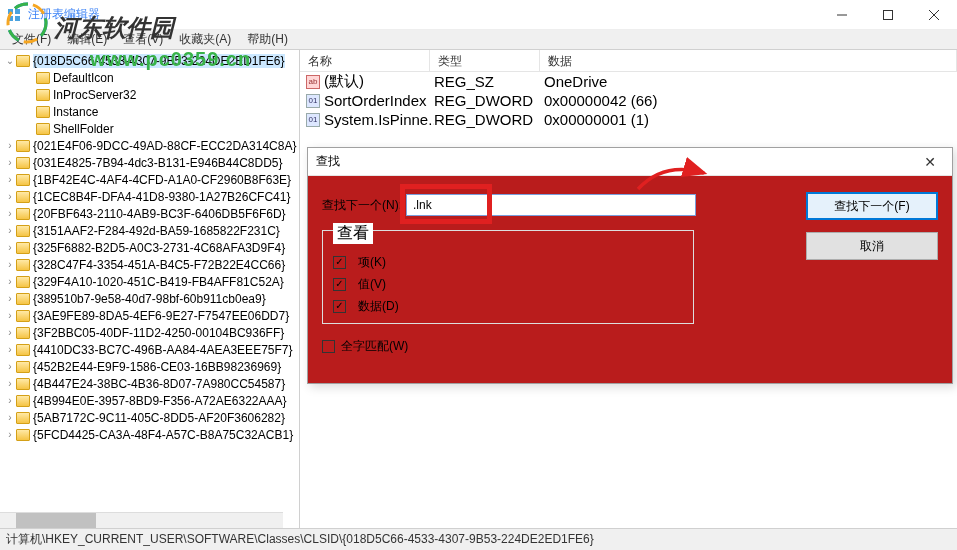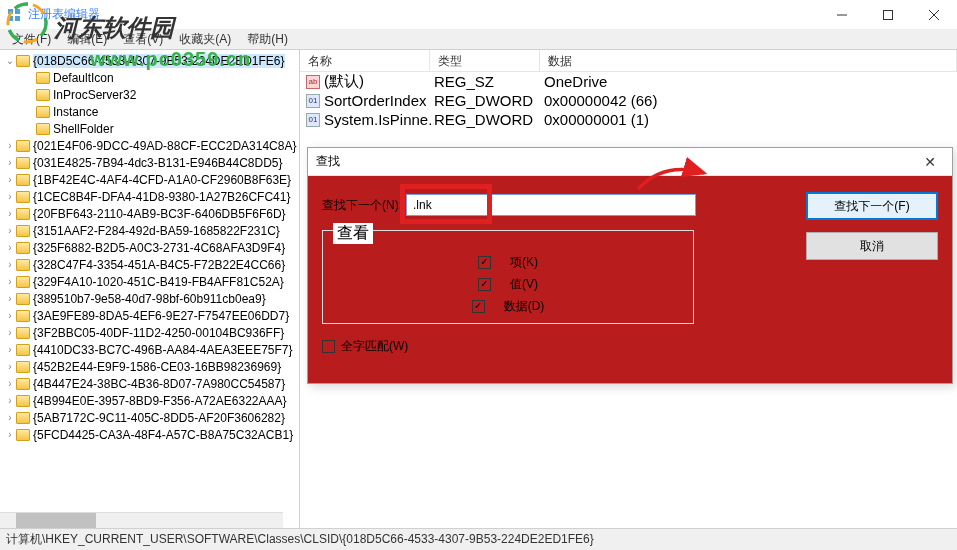--- a/index.html
+++ b/index.html
@@ -53,21 +53,21 @@
   .find-label { width: 84px; font-size: 12px; }
   .find-input-wrap { position: relative; width: 264px; }
   .find-input { width: 290px; height: 22px; border: 1px solid #7a9edb; padding: 0 6px; font-size: 12px; outline: none; }
   .red-box { position: absolute; left: -6px; top: -10px; width: 92px; height: 40px; border: 5px solid #e02020; pointer-events: none; }
   .find-btn-col { position: absolute; right: 14px; top: 16px; display: flex; flex-direction: column; gap: 12px; }
   .find-btn { width: 132px; height: 28px; border: 1px solid #adadad; background: #e1e1e1; font-size: 12px; display: flex; align-items: center; justify-content: center; color: #000; cursor: pointer; }
   .find-btn.primary { border: 2px solid #0078d7; background: #e5f1fb; }
   .fieldset { border: 1px solid #ddd; padding: 10px 10px 6px; width: 372px; margin-bottom: 14px; }
   .fieldset .legend { position: relative; top: -18px; background: #fff; display: inline-block; padding: 0 4px; font-size: 16px; margin-bottom: -12px; }
   .fieldset .checks { margin-top: -8px; }
-  .chk-row { display: flex; align-items: center; height: 22px; gap: 19px; font-size: 12px; justify-content: center; }
+  .chk-row { display: flex; align-items: center; height: 22px; gap: 12px; font-size: 12px; }
   .chk { width: 13px; height: 13px; border: 1px solid #333; display: inline-flex; align-items: center; justify-content: center; font-size: 10px; line-height: 1; }
   .chk.checked::after { content: "✓"; color: #000; }
   .whole-match { display: flex; align-items: center; gap: 6px; font-size: 12px; }
 
   
   .red-arrow { position: absolute; left: 634px; top: 153px; width: 80px; height: 42px; pointer-events: none; z-index: 5; }
 
   
   .watermark { position: absolute; left: 6px; top: 2px; display: flex; align-items: flex-end; gap: 6px; z-index: 10; pointer-events: none; }
   .wm-logo { width: 42px; height: 42px; }

